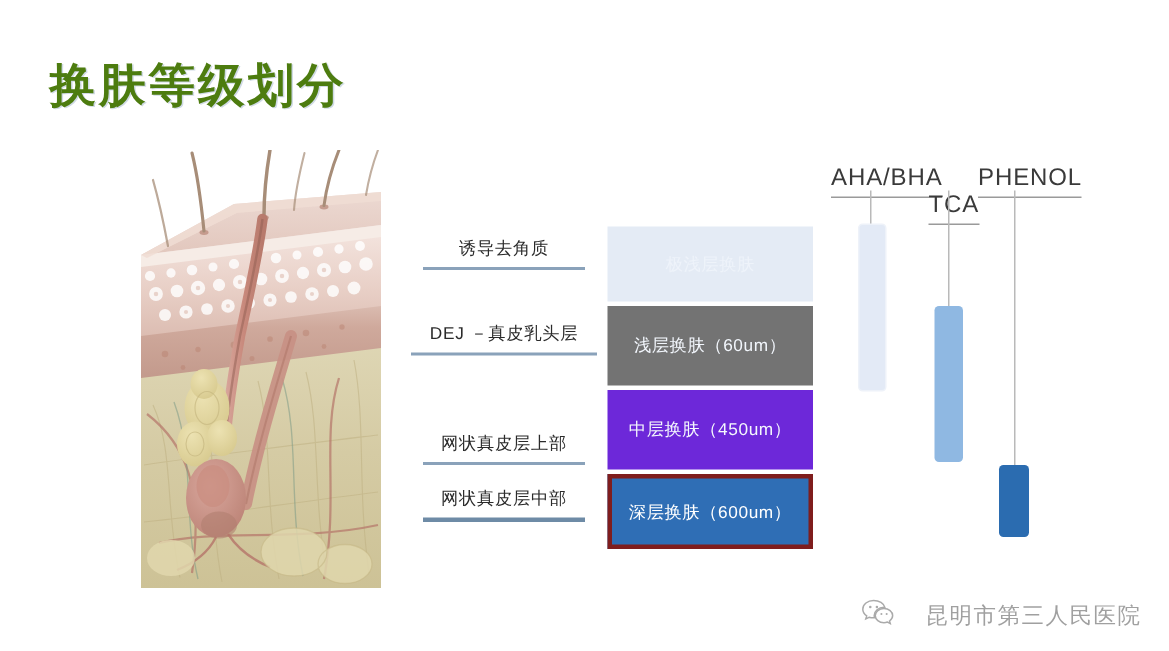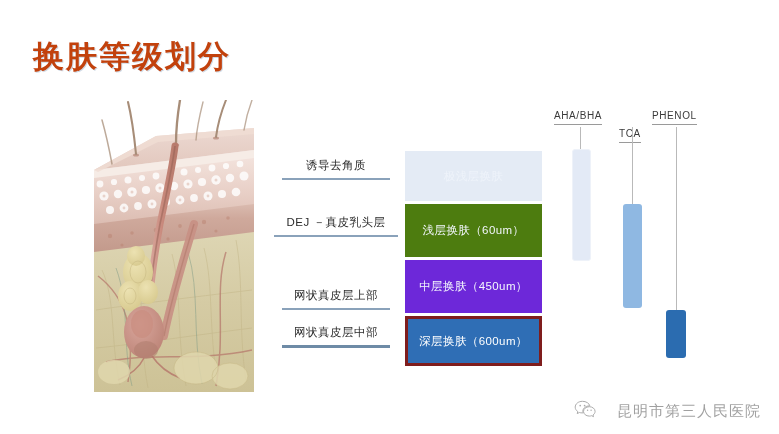--- a/index.html
+++ b/index.html
@@ -25,21 +25,21 @@
   }
 
   
   #page-title {
     position: absolute;
     left: 33px;
     top: 36px;
     font-size: 31px;
     font-weight: bold;
     letter-spacing: 2px;
-    color: #c2410c;
+    color: #4d7c0f;
     text-shadow: 1px 1px 0 rgba(120,150,180,0.35);
     white-space: nowrap;
   }
 
   
   #skin-figure {
     position: absolute;
     left: 76px;
     top: 100px;
     width: 178px;
@@ -101,41 +101,41 @@
   }
   .depth-bar .bar-text { pointer-events: none; }
 
   #depth-bar-0 {
     top: 0; height: 50px;
     background: #e4ebf5;
     color: #eef3fa;
   }
   #depth-bar-1 {
     top: 53px; height: 53px;
-    background: #4d7c0f;
+    background: #737373;
     color: #f2f6fc;
   }
   #depth-bar-2 {
     top: 109px; height: 53px;
     background: #6d28d9;
     color: #f4f8fd;
   }
   #depth-bar-3 {
     top: 165px; height: 50px;
     background: #2f6eb5;
     color: #ffffff;
     border: 3px solid #7f1d1d;
   }
 
   
   .agent-group { position: absolute; }
 
   .agent-label {
     position: absolute;
-    font-size: 10px;
+    font-size: 16px;
     color: #3a3a3a;
     letter-spacing: 0.6px;
     white-space: nowrap;
     text-align: center;
     padding-bottom: 3px;
     border-bottom: 1px solid #9a9a9a;
   }
   .agent-stem {
     position: absolute;
     width: 1px;

